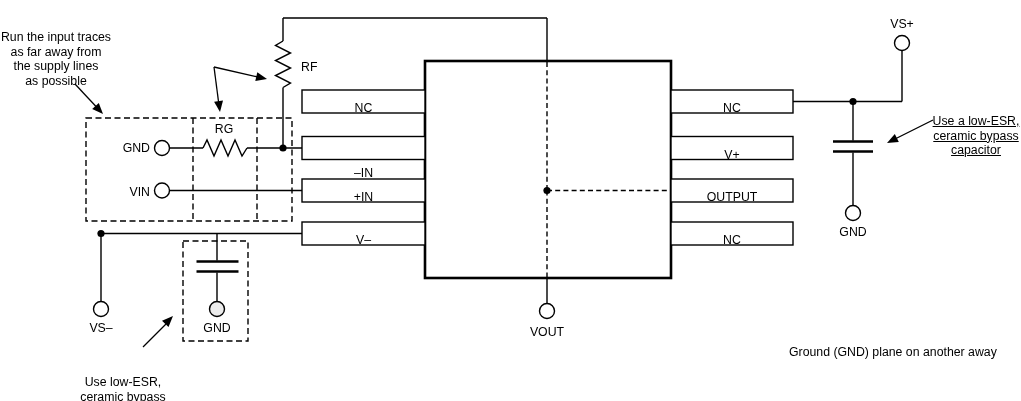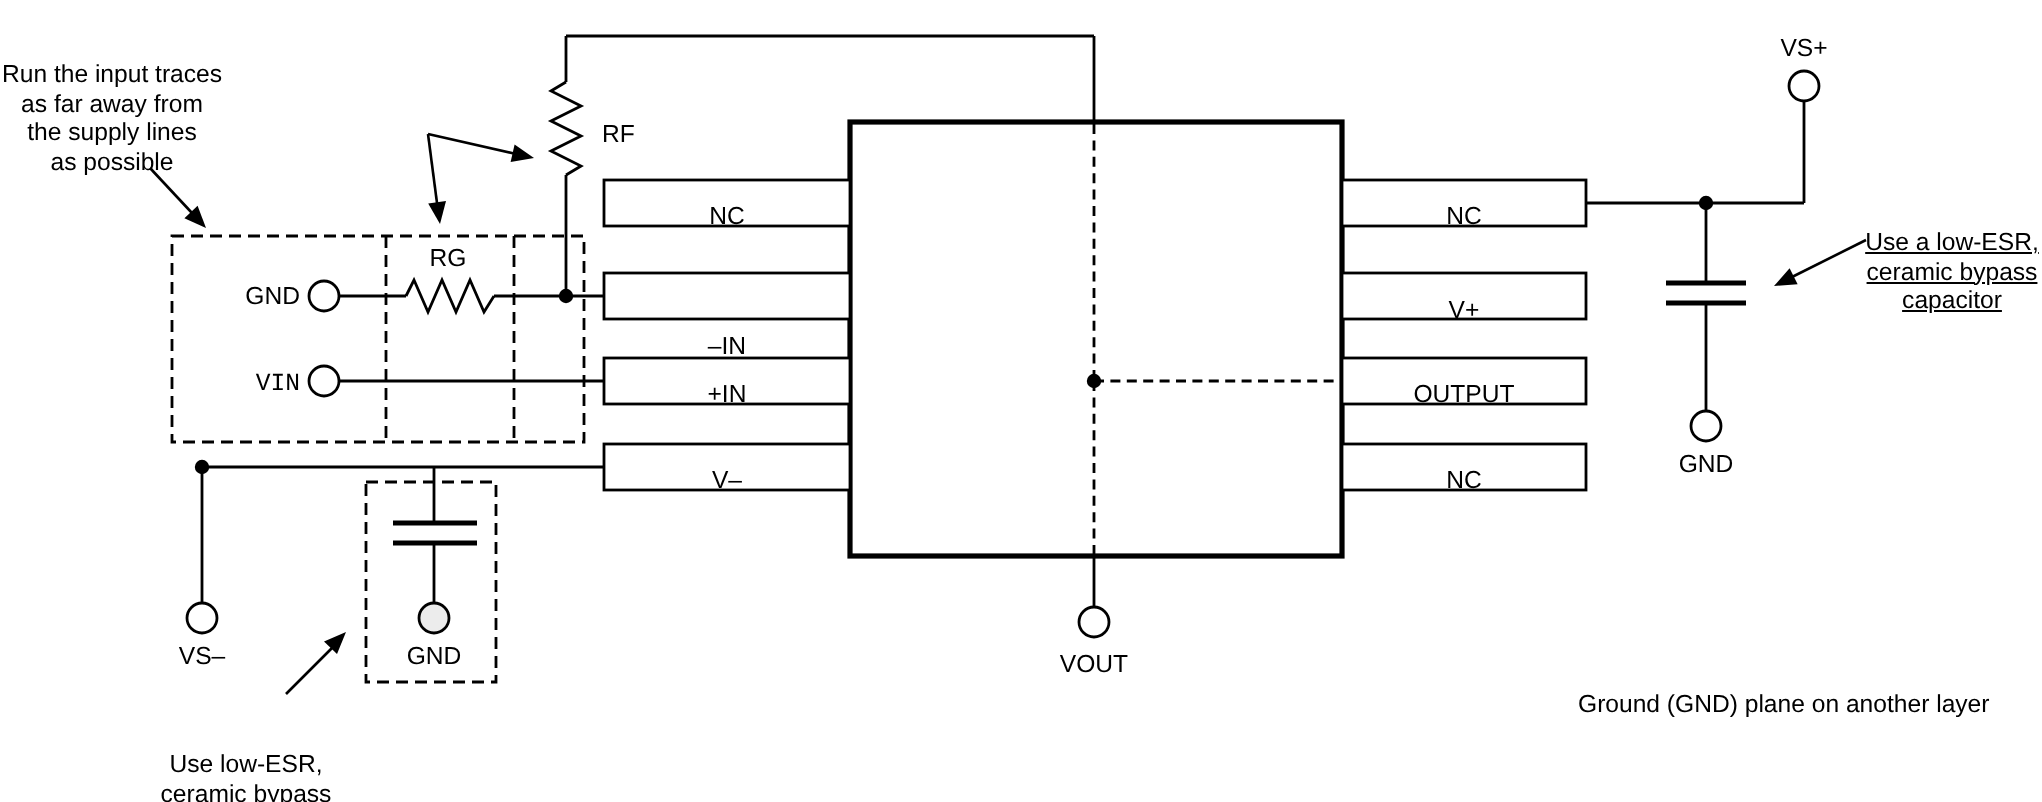--- a/index.html
+++ b/index.html
@@ -122,27 +122,27 @@
   <div class="lbl c" style="left:0px;   top:18px;  width:112px;margin-top:12px;">Run the input traces
 as far away from
 the supply lines
 as possible</div>
   <div class="lbl c" style="left:930px; top:114px; width:92px;text-decoration:underline;">Use a low-ESR,
 ceramic bypass
 capacitor</div>
   <div class="lbl c" style="left:77px;  top:355px; width:92px;margin-top:20px;">Use low-ESR,
 ceramic bypass
 capacitor</div>
-  <div class="lbl" style="left:789px; top:345px; width:220px;">Ground (GND) plane on another layer</div>
+  <div class="lbl" style="left:789px; top:345px; width:220px;">Ground (GND) plane on another away</div>
 
   <div class="lbl" style="left:301px; top:59.5px; width:26px;">RF</div>
   <div class="lbl c" style="left:206px; top:122px;  width:36px;">RG</div>
 
   <div class="lbl r" style="left:108px; top:141px;   width:42px;">GND</div>
-  <div class="lbl r" style="left:108px; top:184.5px; width:42px;font-family:Liberation Mono, monospace;">VIN</div>
+  <div class="lbl r" style="left:108px; top:184.5px; width:42px;">VIN</div>
   <div class="lbl c" style="left:79px;  top:321px;   width:44px;">VS–</div>
   <div class="lbl c" style="left:195px; top:321px;   width:44px;">GND</div>
   <div class="lbl c" style="left:521px; top:325px;   width:52px;">VOUT</div>
   <div class="lbl c" style="left:878px; top:17px;    width:48px;">VS+</div>
   <div class="lbl c" style="left:831px; top:225px;   width:44px;">GND</div>
 
   <div class="pinlbl" style="left:302px; top:90px;">NC</div>
   <div class="pinlbl" style="left:302px; top:136.5px;margin-top:18px;">–IN</div>
   <div class="pinlbl" style="left:302px; top:179px;">+IN</div>
   <div class="pinlbl" style="left:302px; top:222px;">V–</div>

